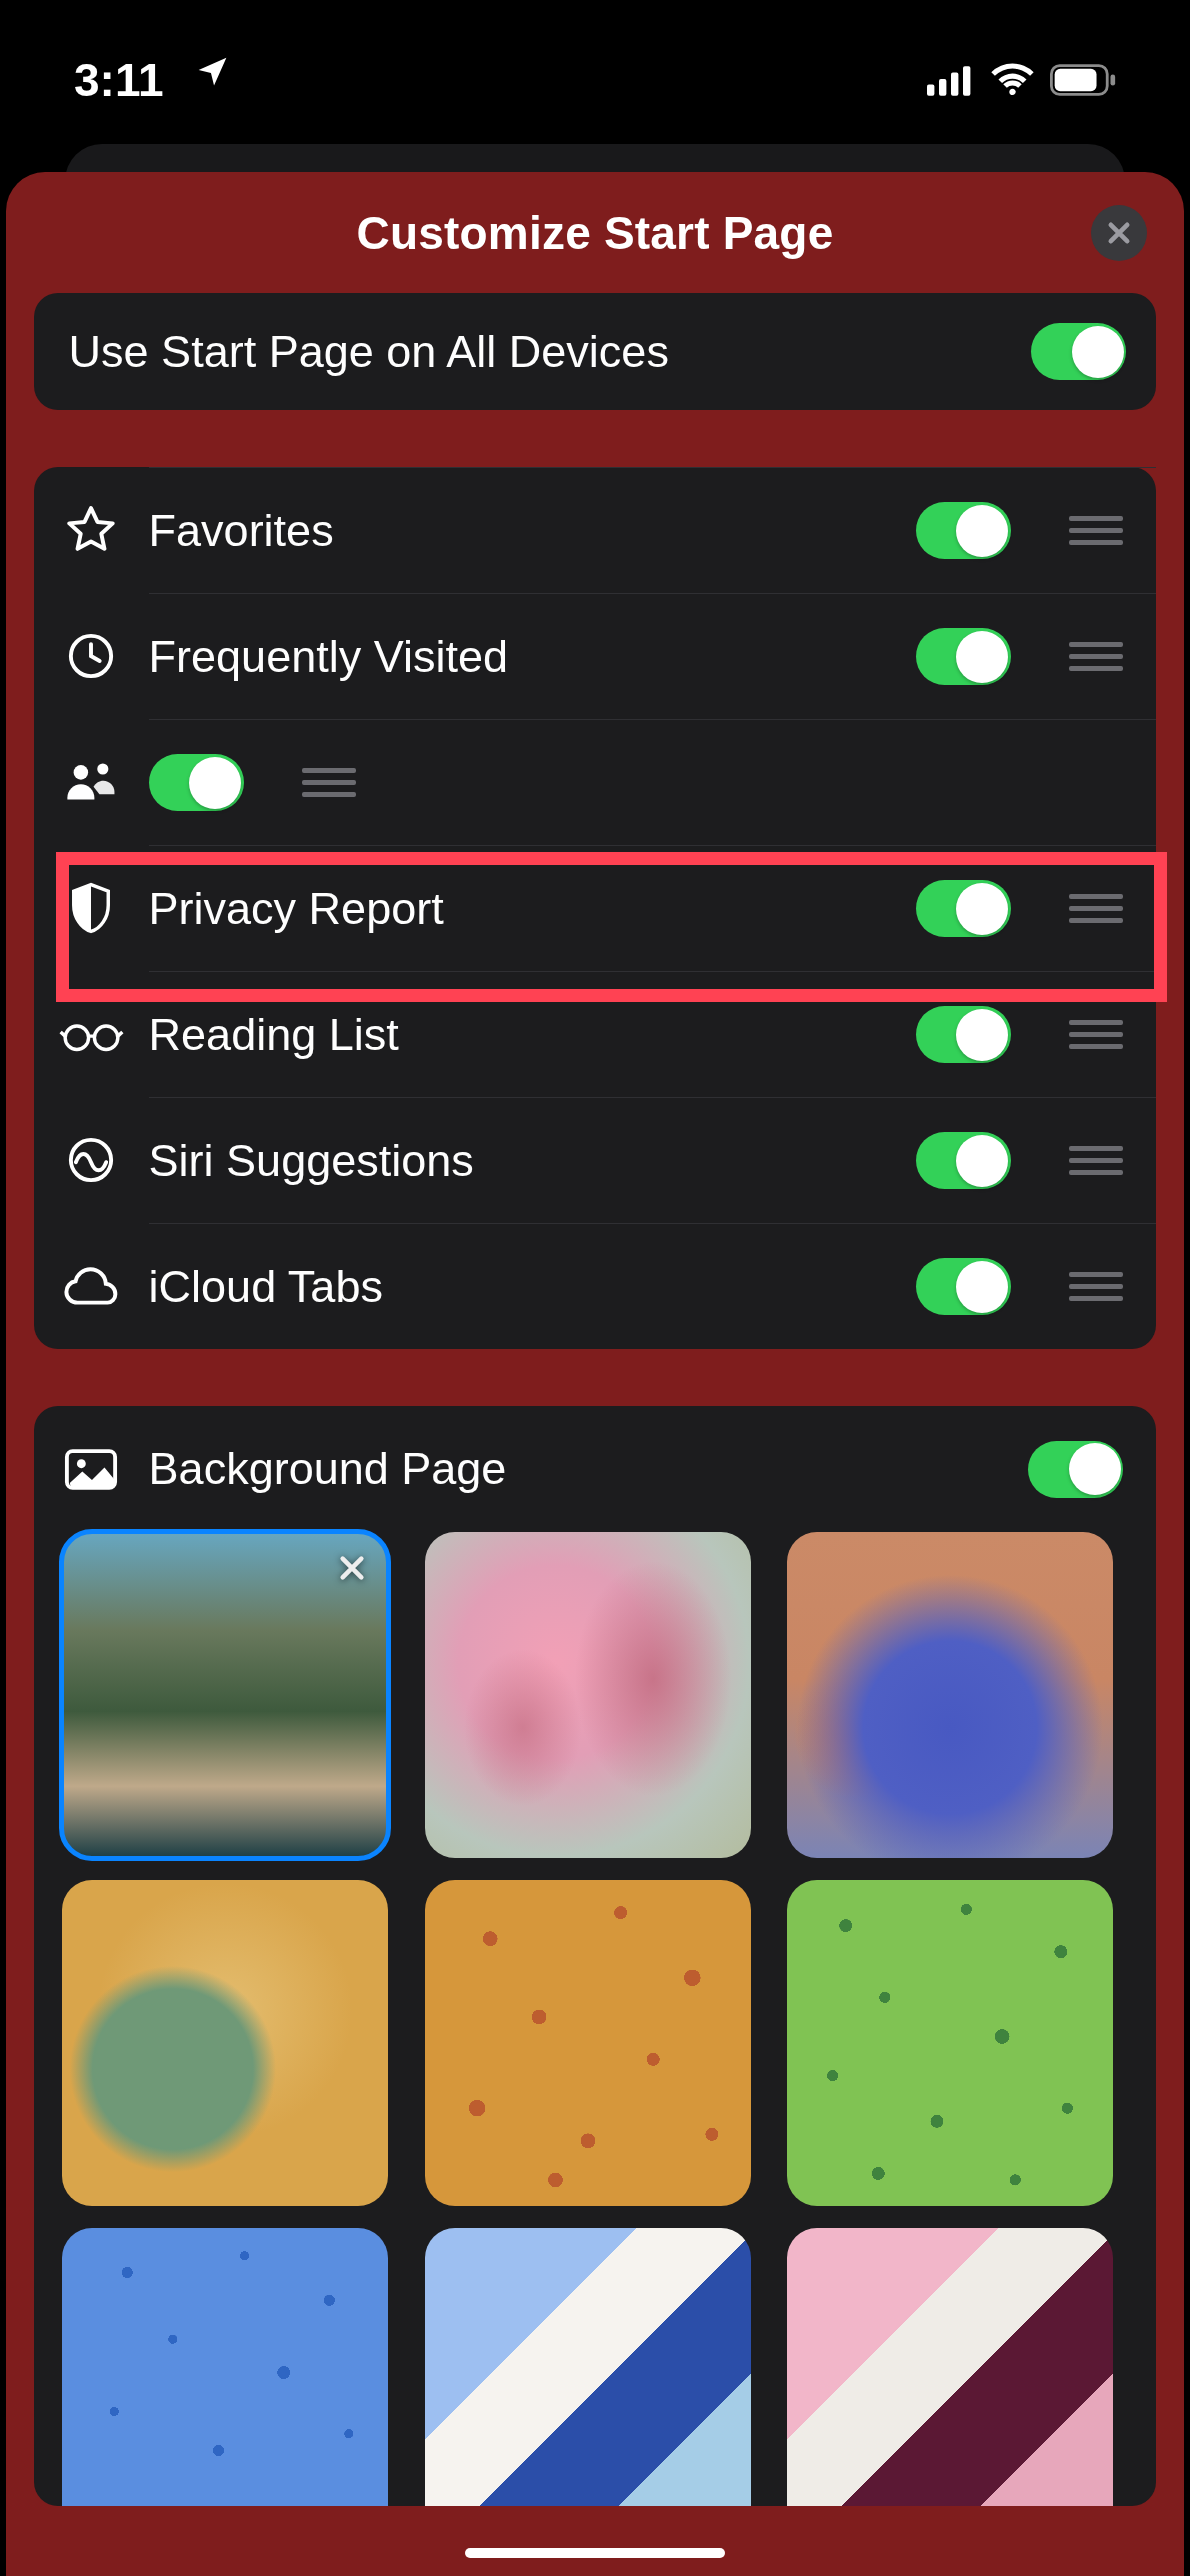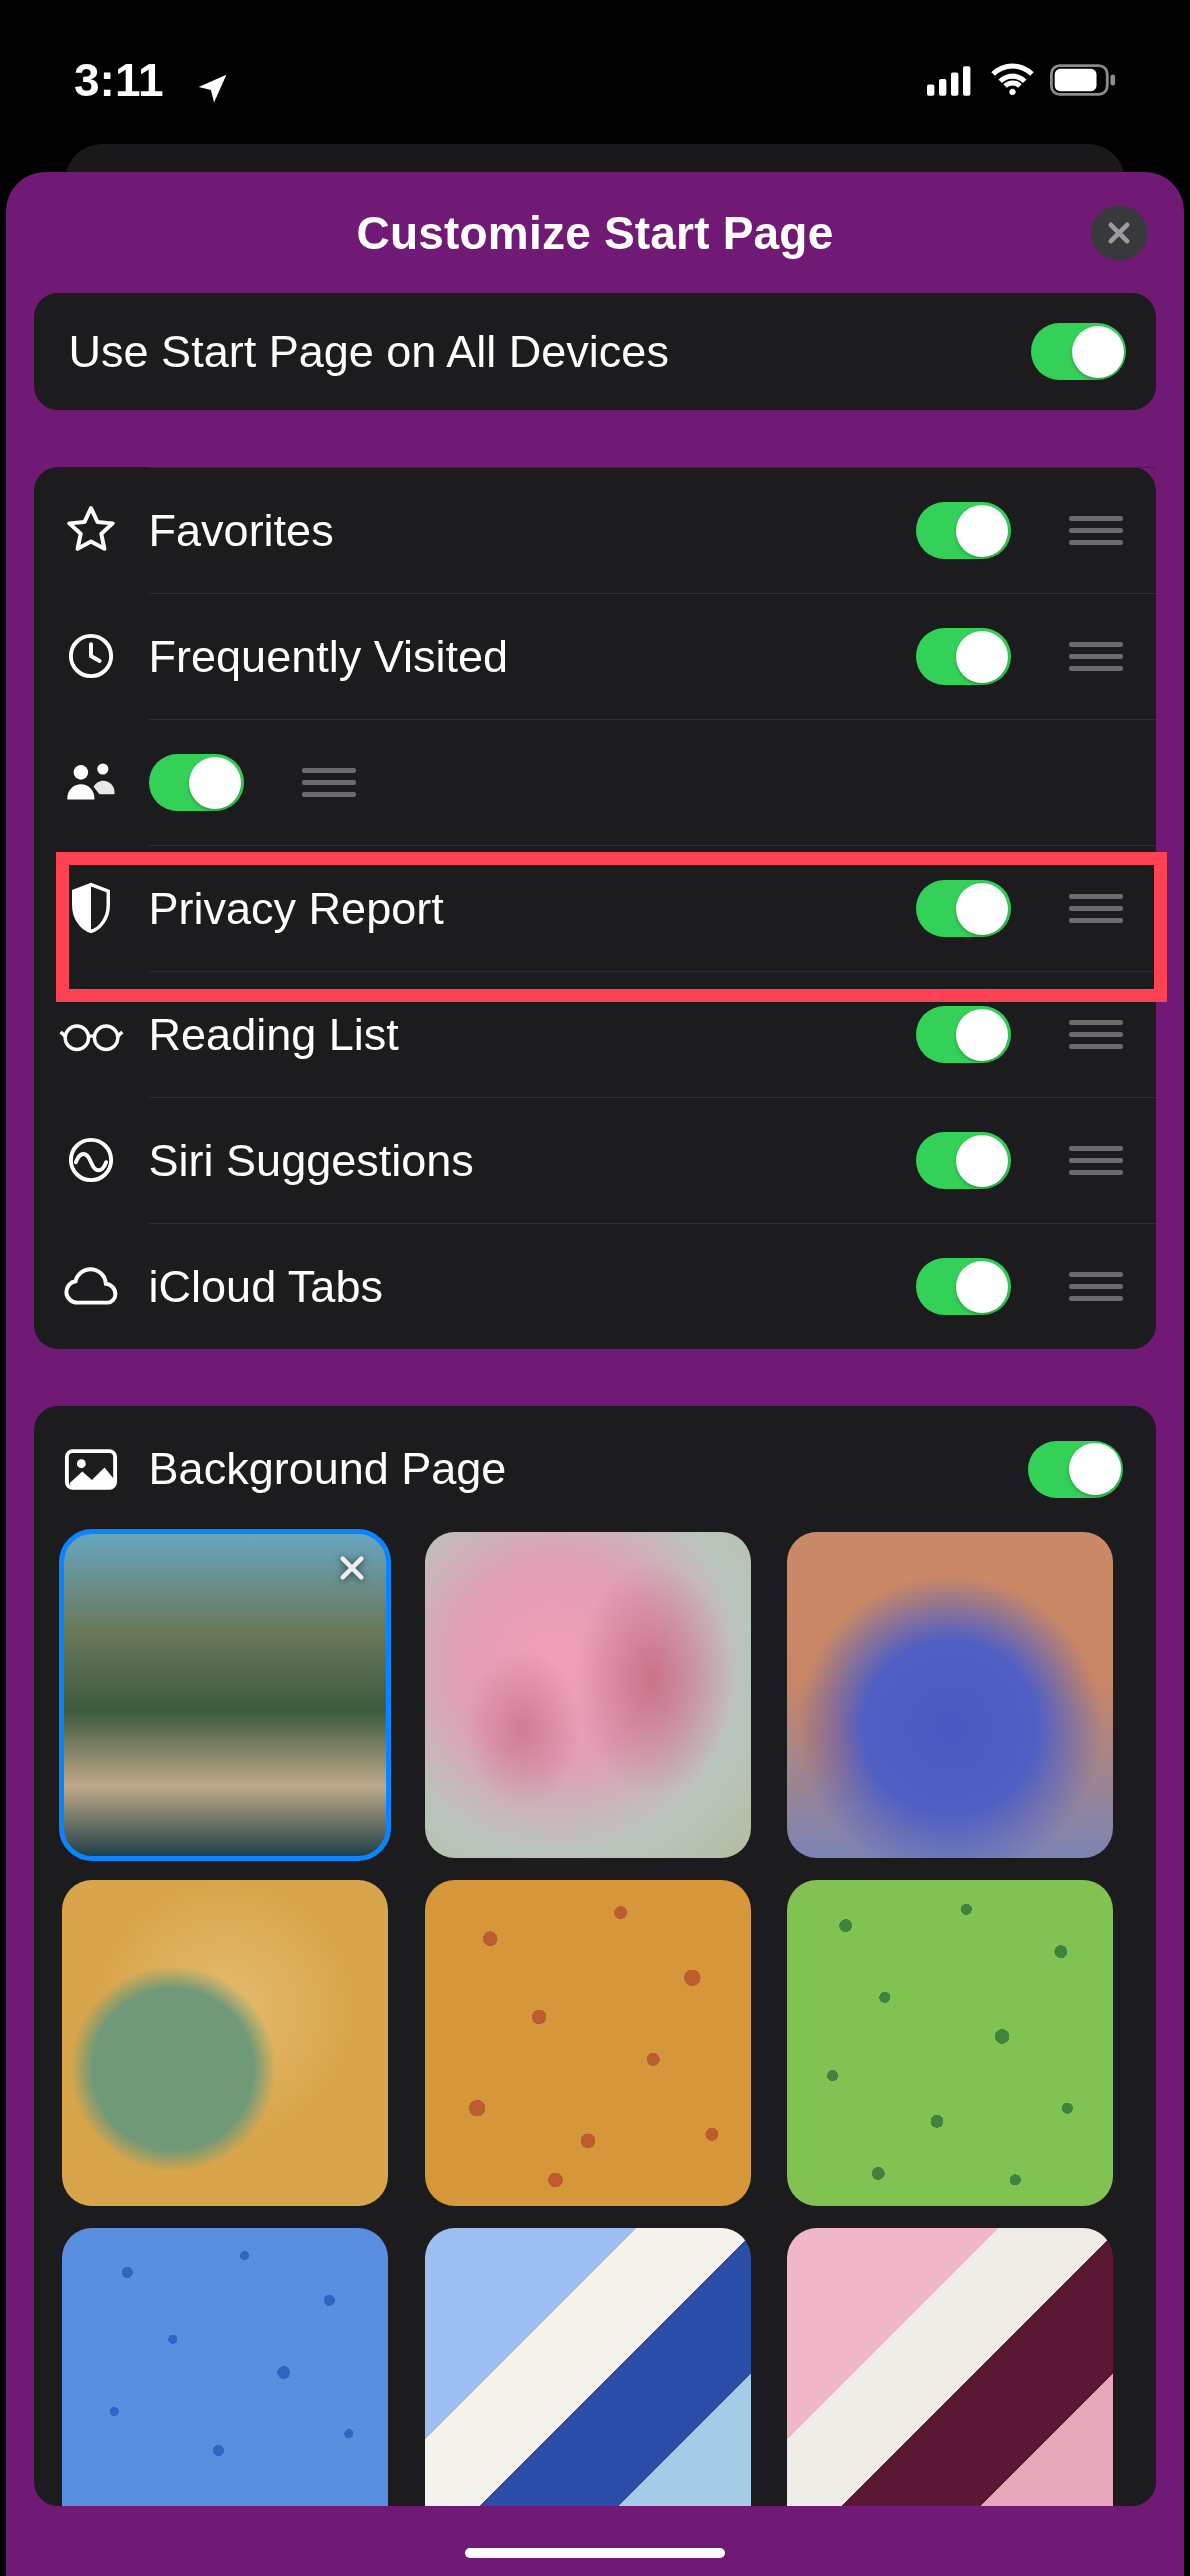--- a/index.html
+++ b/index.html
@@ -14,21 +14,21 @@
     
     .status-bar {
       display: flex;
       align-items: center;
       justify-content: space-between;
       padding: 37px 74px 7.4px 74px;
       height: 130px;
     }
     .status-left {
       display: flex;
-      align-items: flex-end;
+      align-items: flex-start;
       gap: 30px;
       font-size: 46px;
       font-weight: 600;
     }
     .status-right {
       display: flex;
       align-items: center;
       gap: 15px;
     }
     .loc-icon svg, .cell-icon svg, .wifi-icon svg, .battery-icon svg { display:block; }
@@ -40,21 +40,21 @@
       top: 144px;
       height: 37px;
       background: #2e2e31;
       border-radius: 37px 37px 0 0;
       opacity: .55;
     }
     .sheet {
       position: absolute;
       left: 5.6px; right: 5.6px;
       top: 172px; bottom: 0;
-      background: #701a75;
+      background: #7f1d1d;
       border-radius: 39px 39px 0 0;
       overflow: hidden;
     }
     .sheet-header {
       position: relative;
       height: 121px;
       display: flex;
       align-items: center;
       justify-content: center;
     }

